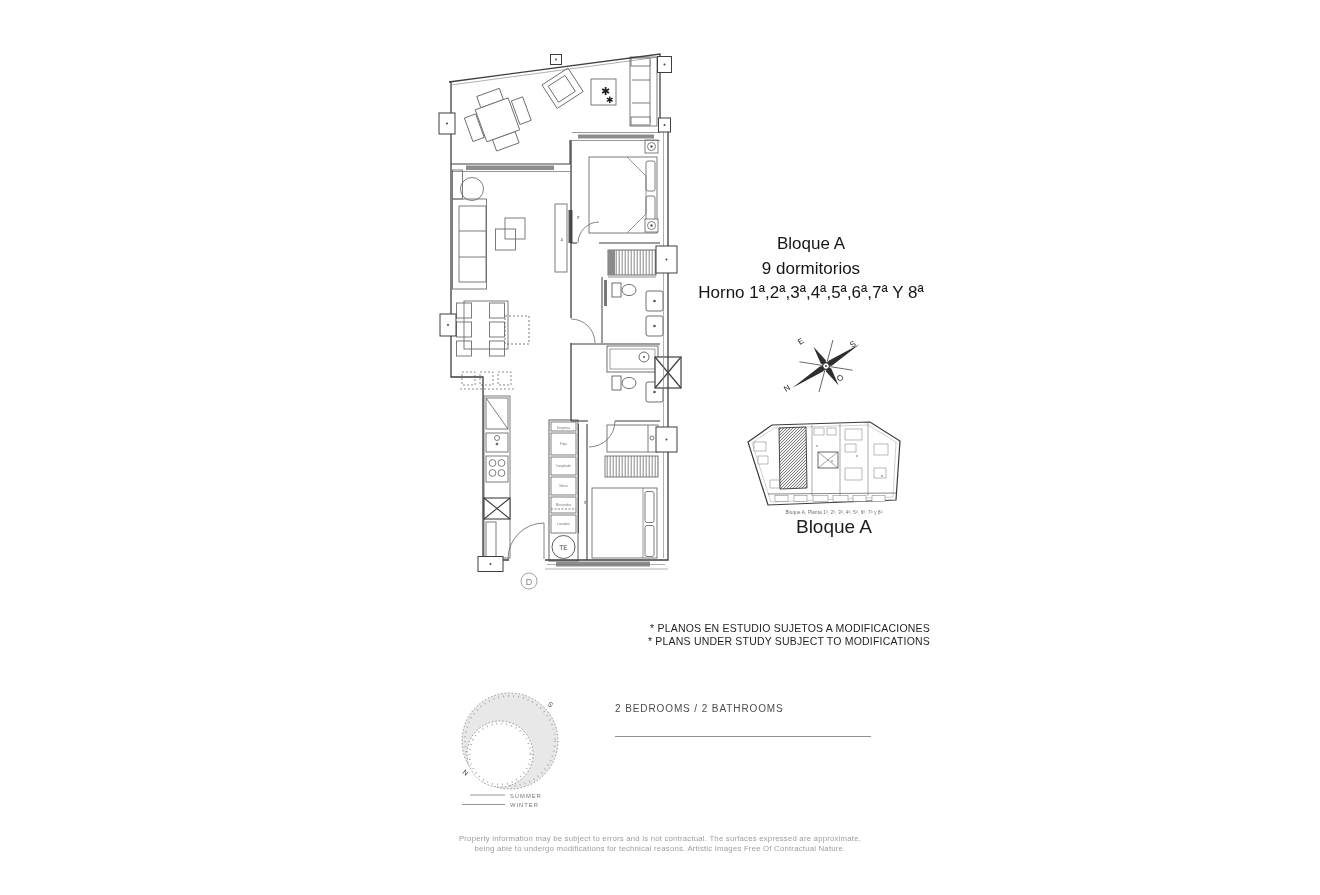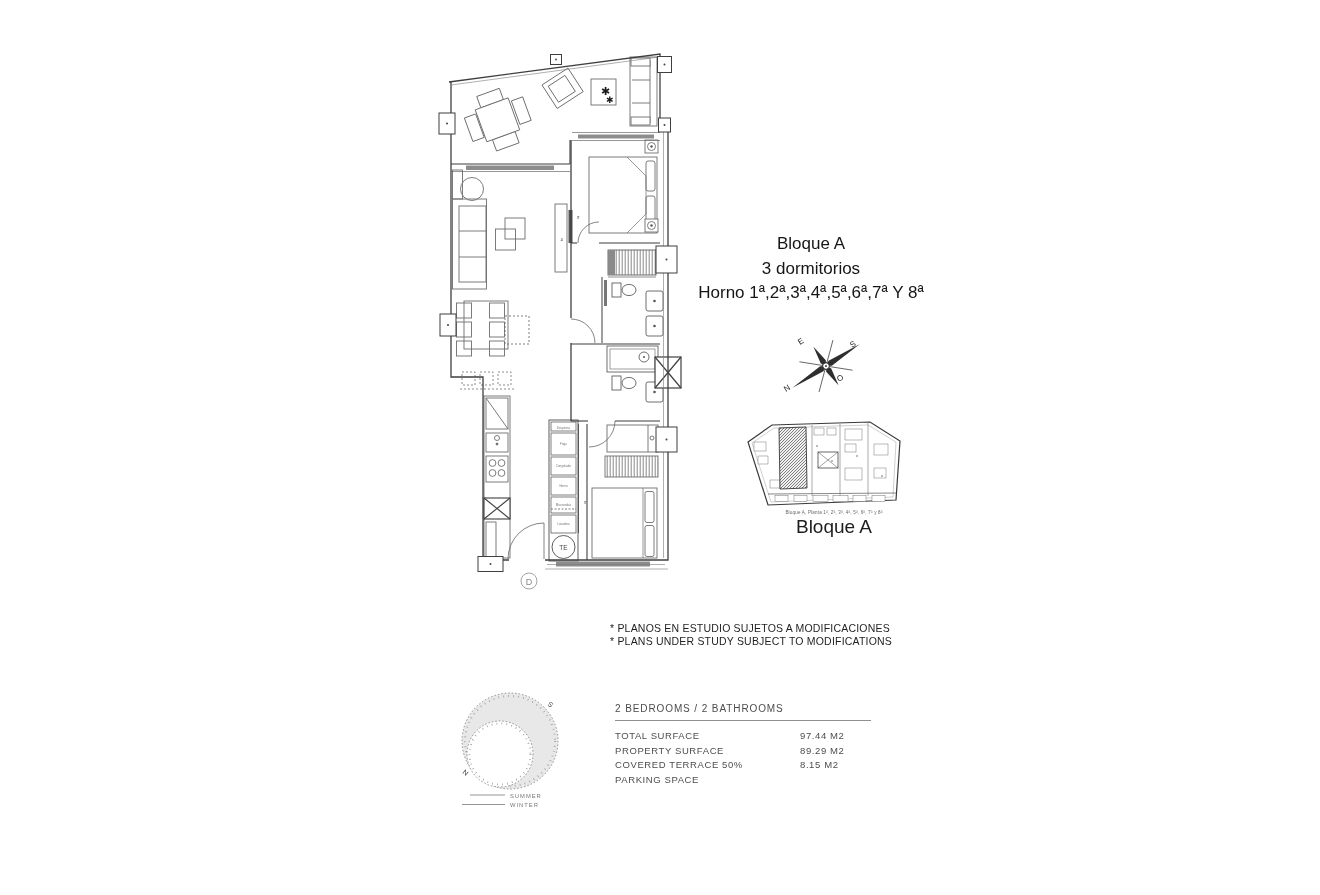--- a/index.html
+++ b/index.html
@@ -5,24 +5,24 @@
   html,body{margin:0;padding:0;background:#fff;}
   .canvas{position:relative;width:1320px;height:895px;background:#fff;overflow:hidden;
           font-family:"Liberation Sans",sans-serif;}
   .abs{position:absolute;}
   .title-block{left:690px;top:232px;width:242px;text-align:center;
                font-size:17px;line-height:24.5px;color:#161616;}
   .keyplan-caption-small{left:760px;top:510px;width:148px;text-align:center;
                font-size:4.5px;color:#666;letter-spacing:.2px;}
   .keyplan-caption{left:760px;top:516px;width:148px;text-align:center;
                font-size:19px;color:#1d1d1d;}
-  .notices{left:610px;top:622px;width:320px;text-align:left;
+  .notices{left:610px;top:622px;width:320px;text-align:right;
                font-size:10.5px;line-height:13px;color:#1f1f1f;letter-spacing:.2px;}
   .summary{left:615px;top:703px;width:256px;color:#4c4d4f;}
-  .summary .hdr{font-size:10px;letter-spacing:.9px;padding-bottom:6px;
+  .summary .hdr{font-size:10px;letter-spacing:.9px;padding-bottom:22px;
                border-bottom:1px solid #8f9092;}
   .summary .rows{margin-top:9px;}
   .summary .row{display:flex;height:14.6px;font-size:9.5px;letter-spacing:.6px;}
   .summary .row .lbl{width:185px;}
   .footer{left:440px;top:834px;width:440px;text-align:center;
                font-size:7.8px;line-height:9.8px;color:#9c9da0;letter-spacing:.2px;}
   svg text{font-family:"Liberation Sans",sans-serif;}
 </style>
 </head>
 <body>
@@ -274,21 +274,21 @@
       <text x="563.5" y="549.5" font-size="6.5" text-anchor="middle" fill="#444">TE</text>
       <text x="601" y="95" font-size="11" fill="#1a1a1a">✱</text>
       <text x="606" y="103" font-size="9" fill="#1a1a1a">✱</text>
       <circle cx="529" cy="581" r="8" fill="none" stroke="#999" stroke-width="0.9"></circle>
       <text x="529" y="584.5" font-size="9" text-anchor="middle" fill="#888">D</text>
     </g>
   </svg>
 
   <div class="abs title-block">
     <div>Bloque A</div>
-    <div>3 dormitorios</div>
+    <div>9 dormitorios</div>
     <div>Horno 1ª,2ª,3ª,4ª,5ª,6ª,7ª Y 8ª</div>
   </div>
 
   <svg class="abs" style="left:773px;top:330px;" width="110" height="80" viewBox="0 0 110 80">
     <g transform="rotate(-33 53 36)">
       <line x1="33" y1="18" x2="73" y2="54" stroke="#555" stroke-width="0.8"></line>
       <line x1="73" y1="18" x2="33" y2="54" stroke="#555" stroke-width="0.8"></line>
       <polygon points="13,36 48,33 53,36 48,39" fill="#2e2e2e"></polygon>
       <polygon points="93,36 58,33 53,36 58,39" fill="#2e2e2e"></polygon>
       <polygon points="53,13 50,31 53,36 56,31" fill="#2e2e2e"></polygon>
@@ -366,34 +366,20 @@
     <text x="95" y="23" font-size="7" fill="#444" transform="rotate(38 95 23)">S</text>
     <text x="10" y="91" font-size="7" fill="#444" transform="rotate(38 10 91)">N</text>
     <line x1="18" y1="113" x2="53" y2="113" stroke="#888" stroke-width="0.9"></line>
     <line x1="10" y1="122.5" x2="53" y2="122.5" stroke="#888" stroke-width="0.9"></line>
     <text x="58" y="115.5" font-size="5.8" letter-spacing="1" fill="#777">SUMMER</text>
     <text x="58" y="125" font-size="5.8" letter-spacing="1" fill="#777">WINTER</text>
   </svg>
 
   <div class="abs summary">
     <div class="hdr">2 BEDROOMS / 2 BATHROOMS</div>
-    <div class="rows">
-      <div class="row">
-        <span class="lbl">TOTAL SURFACE</span>
-        <span class="val">97.44 M2</span>
-      </div>
-      <div class="row">
-        <span class="lbl">PROPERTY SURFACE</span>
-        <span class="val">89.29 M2</span>
-      </div>
-      <div class="row">
-        <span class="lbl">COVERED TERRACE 50%</span>
-        <span class="val">8.15 M2</span>
-      </div>
-      <div class="row">
-        <span class="lbl">PARKING SPACE</span>
-        <span class="val"></span>
-      </div>
-    </div>
   </div>
 
+  <div class="abs footer">
+    <div>Property information may be subject to errors and is not contractual. The surfaces expressed are approximate,</div>
+    <div>being able to undergo modifications for technical reasons. Artistic Images Free Of Contractual Nature.</div>
+  </div>
 
 </div>
 
 </body></html>

